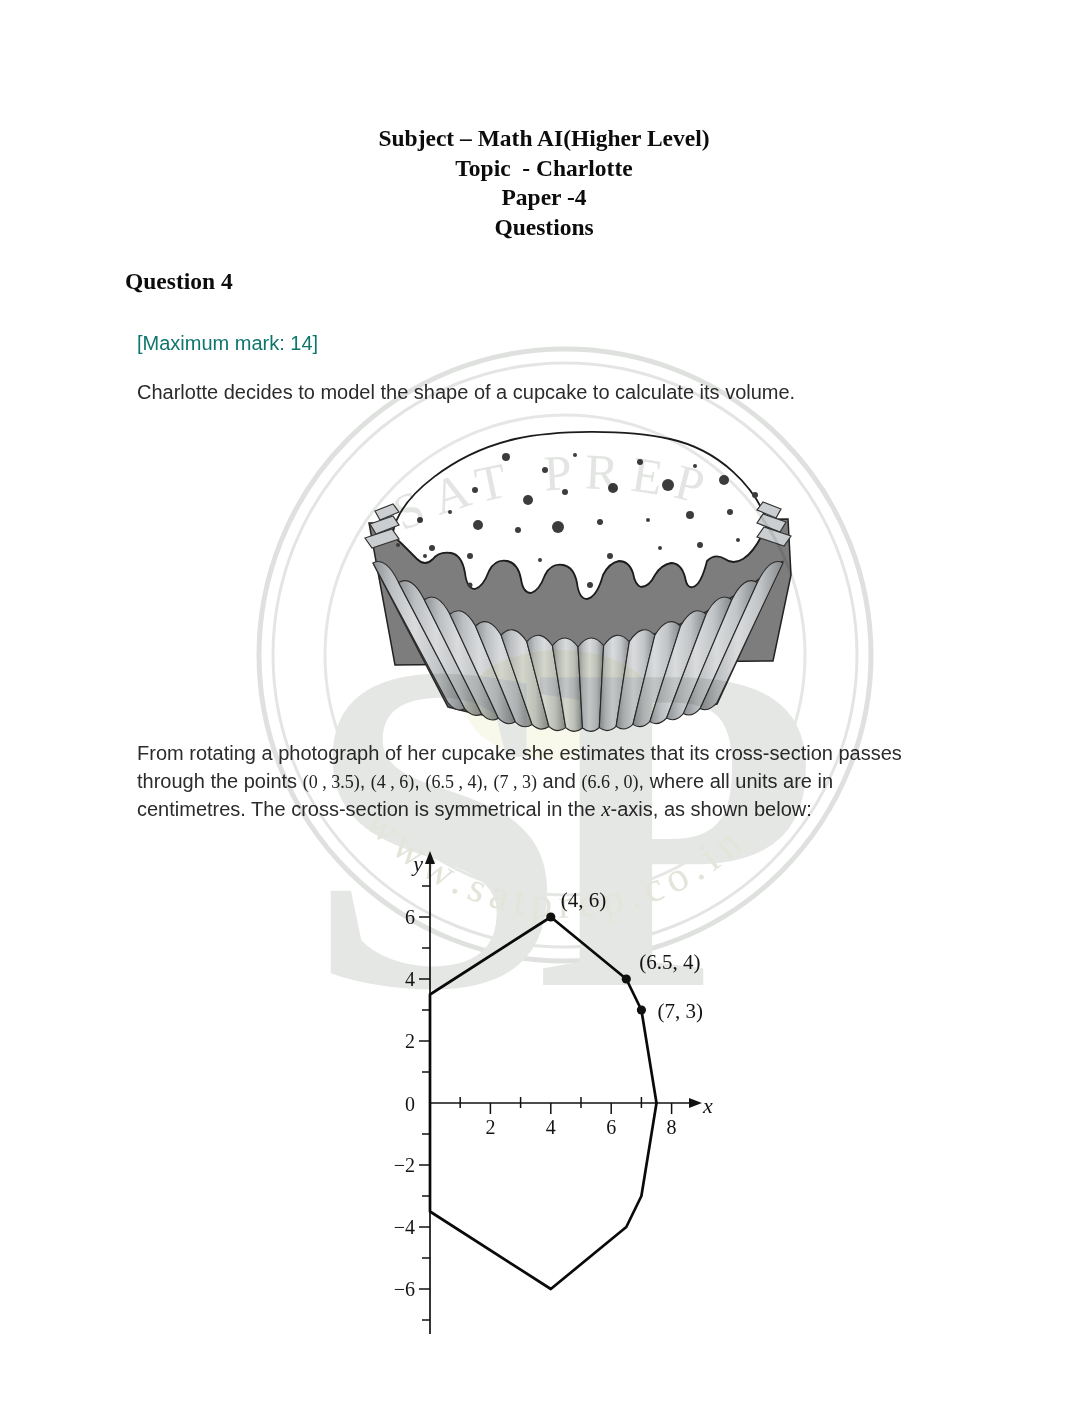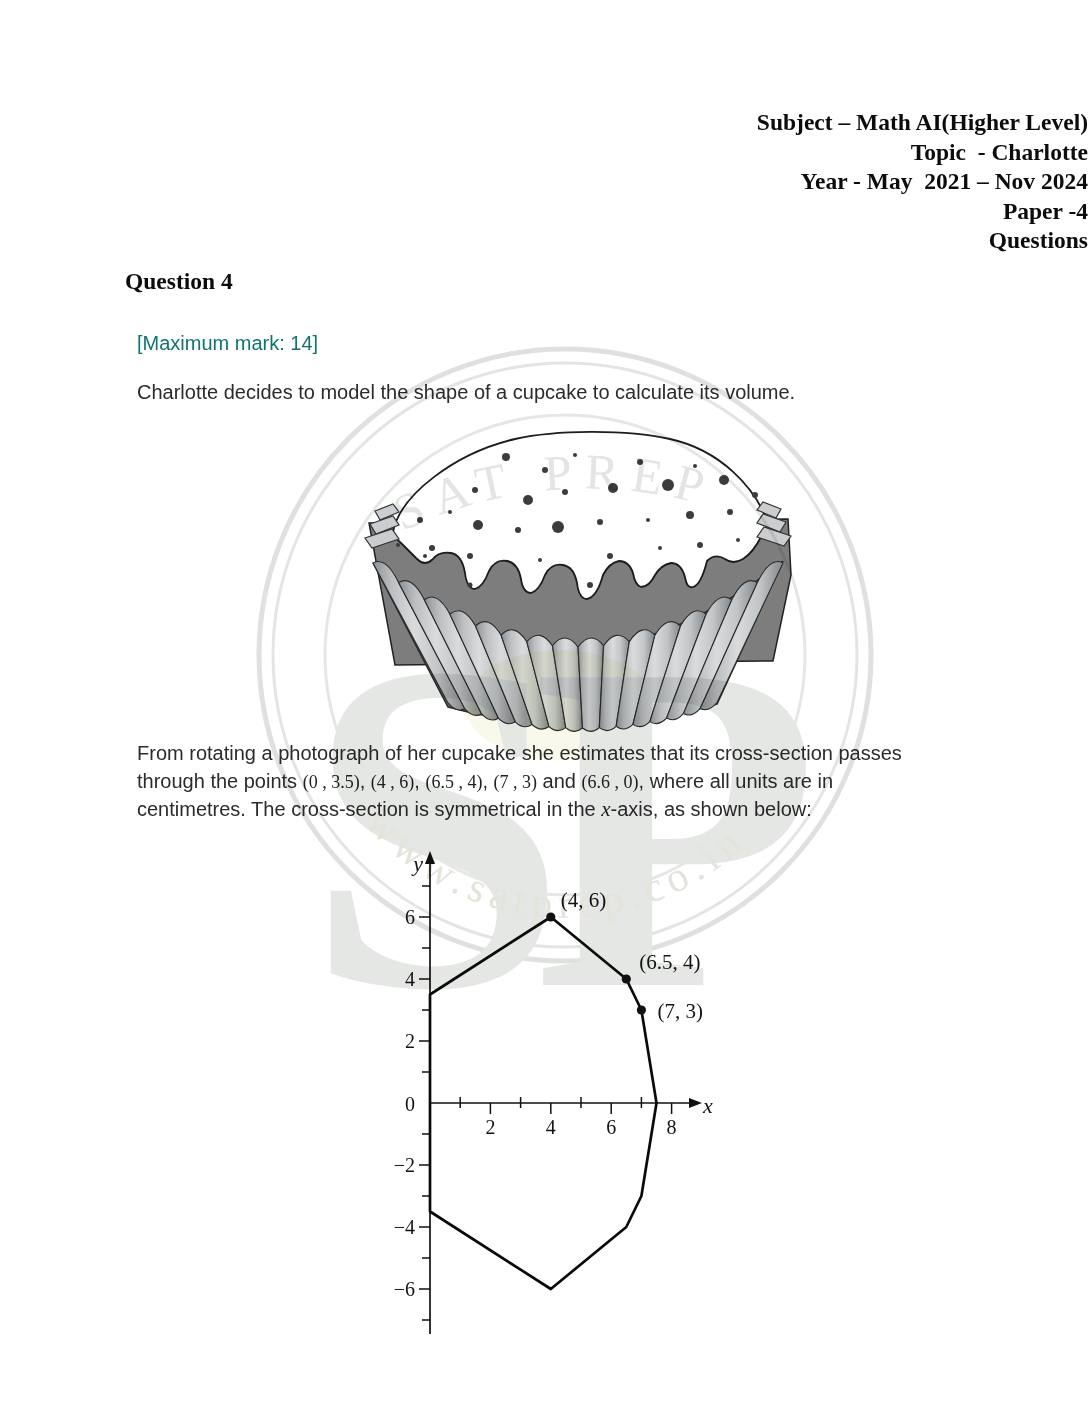--- a/index.html
+++ b/index.html
@@ -1,18 +1,18 @@
 <!DOCTYPE html>
 <html><head>
 <meta charset="utf-8">
 <style>
   html,body{margin:0;padding:0;background:#ffffff;}
   .page{position:relative;width:1088px;height:1408px;background:#ffffff;overflow:hidden;
         font-family:"Liberation Sans","DejaVu Sans",sans-serif;color:#2d2d2d;}
-  .header-block{position:absolute;top:108px;left:0;width:100%;text-align:right;}
+  .header-block{position:absolute;top:124px;left:0;width:100%;text-align:center;}
   .header-line{font-family:"Liberation Serif","DejaVu Serif",serif;font-weight:bold;
                font-size:23.5px;line-height:29.6px;color:#0c0c0c;white-space:pre;}
   .question-title{position:absolute;top:268px;left:125px;font-family:"Liberation Serif","DejaVu Serif",serif;
                   font-weight:bold;font-size:23.5px;color:#0c0c0c;}
   .max-mark{position:absolute;top:332px;left:137px;font-size:20px;color:#0f766e;}
   .intro-text{position:absolute;top:381px;left:137px;font-size:20px;color:#2b2b2b;}
   .description{position:absolute;top:740px;left:137px;font-size:20px;color:#2b2b2b;}
   .para-line{white-space:pre;line-height:27.6px;}
   .para-line .math{font-family:"Liberation Serif","DejaVu Serif",serif;font-size:18px;color:#222;}
   .para-line .mathit{font-family:"Liberation Serif","DejaVu Serif",serif;font-style:italic;font-size:21px;color:#222;}
@@ -30,21 +30,20 @@
   .wm-arc-bottom{font-family:"Liberation Serif","DejaVu Serif",serif;font-size:42px;letter-spacing:7px;fill:#e0e1d6;}
 </style>
 </head>
 <body>
 
 <div class="page">
 
   <div class="header-block">
     <div class="header-line">Subject – Math AI(Higher Level)</div>
     <div class="header-line">Topic  - Charlotte</div>
-    <div class="header-line">Year - May  2021 – Nov 2024</div>
     <div class="header-line">Paper -4</div>
     <div class="header-line">Questions</div>
   </div>
 
   <div class="question-title">Question 4</div>
   <div class="max-mark">[Maximum mark: 14]</div>
   <div class="intro-text">Charlotte decides to model the shape of a cupcake to calculate its volume.</div>
 
   <svg class="cupcake-svg" id="cupcake-svg" width="440" height="312" viewBox="0 0 440 312">
     <defs>

